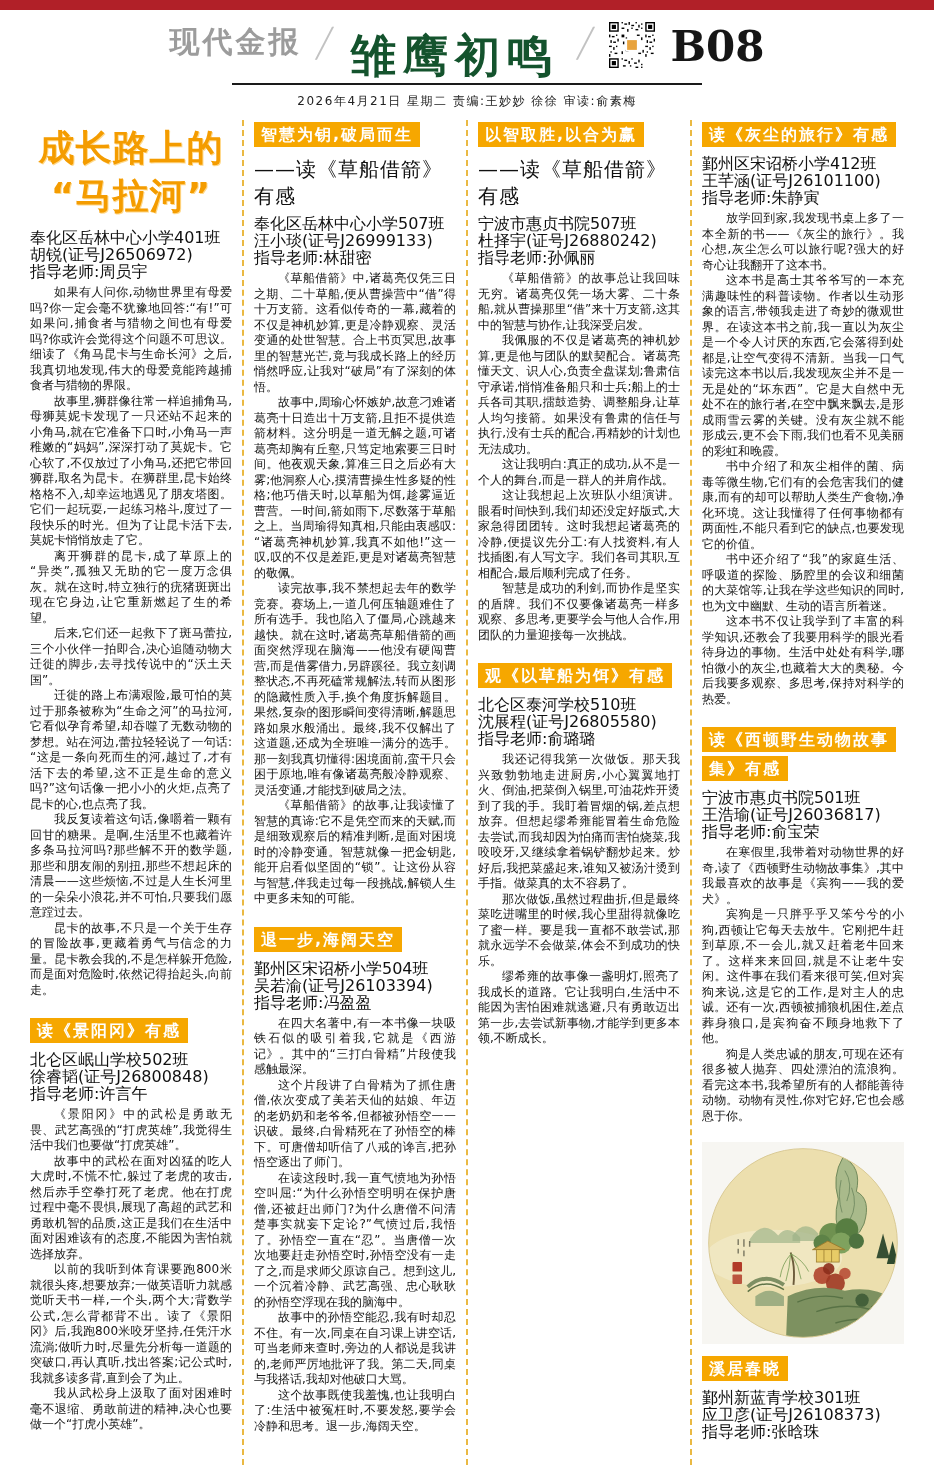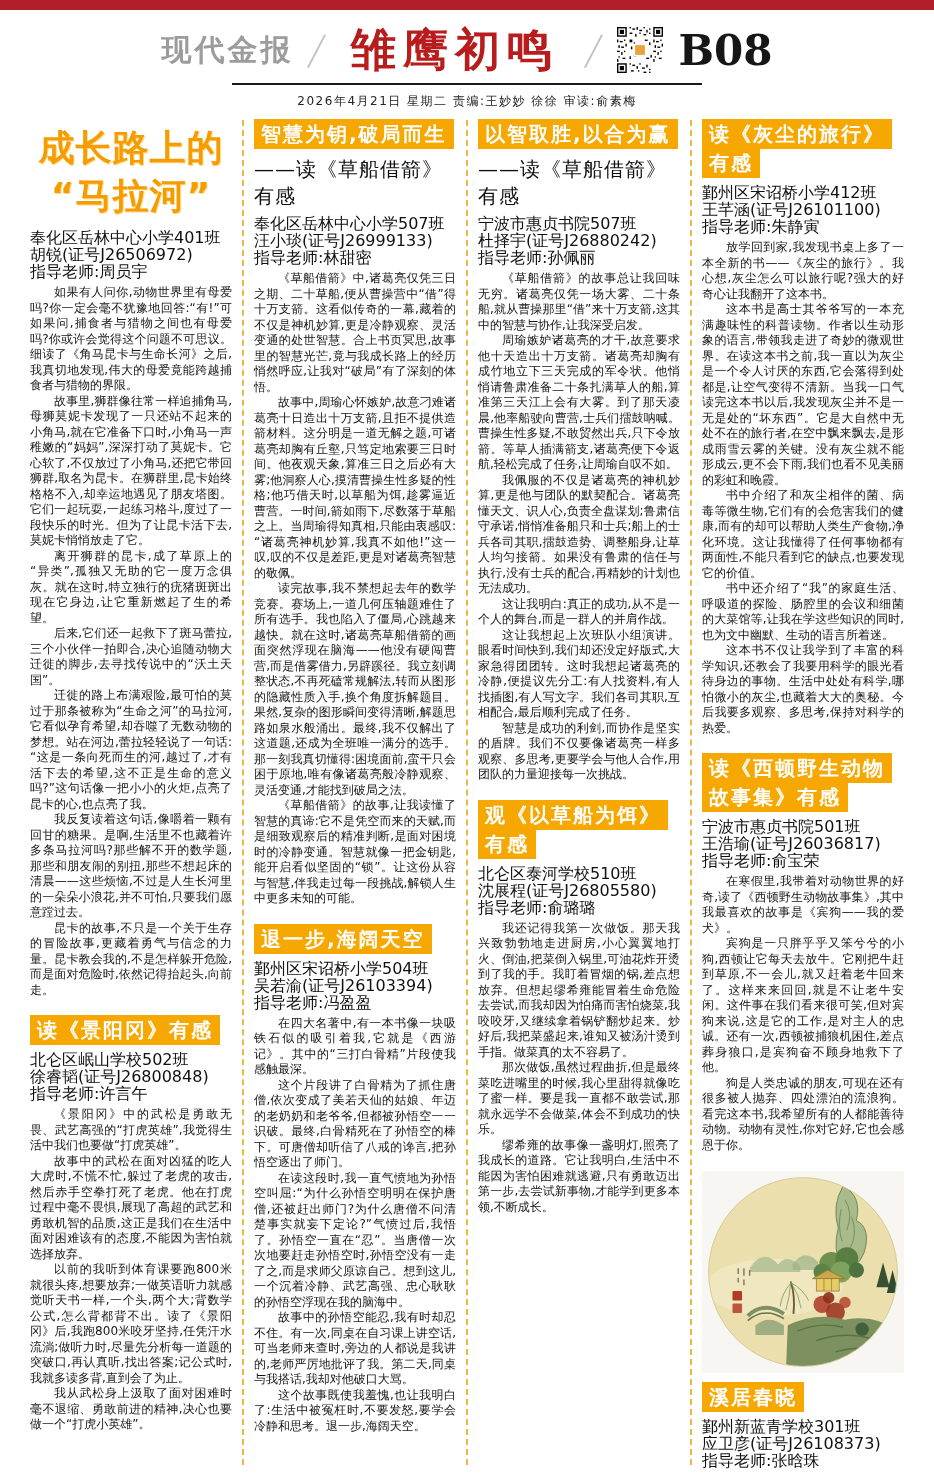--- a/index.html
+++ b/index.html
@@ -1,43 +1,43 @@
 <!DOCTYPE html>
 <html lang="zh"><head>
 <meta charset="utf-8">
 <style>
   html,body{margin:0;padding:0;background:#e8e8e8;}
   .page{width:934px;height:1479px;position:relative;background:#ffffff;overflow:hidden;
         font-family:"DejaVu Sans","Liberation Sans",sans-serif;color:#111;margin:0 auto;}
   .top-bar{height:10px;background:#b12028;}
   
-  .masthead-row{display:flex;align-items:center;justify-content:center;gap:16px;margin-top:12px;height:56px;}
+  .masthead-row{display:flex;align-items:flex-start;justify-content:center;gap:16px;margin-top:12px;height:56px;}
   .masthead{font-family:"DejaVu Serif","Liberation Serif",serif;font-weight:bold;font-size:30px;
             color:#9c9c9c;letter-spacing:3px;}
   .slash{font-size:40px;color:#c2c2c2;transform:skewX(-12deg);font-weight:200;line-height:1;}
   .section-title{font-family:"DejaVu Serif","Liberation Serif",serif;font-weight:bold;font-size:45px;
-                 letter-spacing:7px;color:#b91c1c;margin:12px;}
+                 letter-spacing:7px;color:#14532d;margin:4px;}
   .qr{width:46px;height:46px;display:block;}
   .page-number{font-family:"DejaVu Serif","Liberation Serif",serif;font-weight:bold;font-size:42px;color:#161616;}
   .qr-group{display:flex;align-items:center;gap:2px;}
   .header-rule{width:470px;border-top:2px solid #1a1a1a;margin:5px auto 0;}
   .date-line{text-align:center;font-size:12px;color:#222;letter-spacing:1.5px;margin:8px 0 10px;}
   
   .columns{display:flex;padding:0 30px;height:1345px;justify-content:center;}
   .col{flex:1 1 0;min-width:0;padding:0 10px;border-right:2px dashed #eab943;}
   .col:first-child{padding-left:0;}
   .col:last-child{border-right:none;padding-right:0;}
   
   .article{margin:0;}
   .article + .article{margin-top:18px;}
   .big-title{font-weight:bold;font-size:36px;line-height:1.32;color:#f49c00;text-align:center;
              margin:4px 0 10px;white-space:pre-line;letter-spacing:1px;
              text-shadow:1px 1px 0 #ffd98c;}
   .banner-wrap{margin:0 0 6px;}
-  .banner{display:inline;background:#f6a700;color:#ffffff;font-weight:bold;font-size:20px;
+  .banner{display:inline;background:#f6a700;color:#ffffff;font-weight:bold;font-size:16px;
           line-height:29px;padding:3px 7px;letter-spacing:2px;
           -webkit-box-decoration-break:clone;box-decoration-break:clone;}
   .subtitle{font-weight:normal;font-size:20px;color:#101010;margin:7px 0 5px;letter-spacing:1px;}
   .byline{font-size:16px;line-height:17px;color:#101010;margin:3px 0 5px;}
   .body p{margin:0;text-indent:2em;font-size:12px;line-height:15.5px;text-align:justify;color:#141414;}
   .photo{margin:12px 0 10px;}
   .photo svg{width:100%;height:auto;display:block;}
 </style>
 </head>
 <body>
@@ -215,21 +215,20 @@
           <span class="banner">以智取胜,以合为赢</span>
         </div>
         <div class="subtitle">——读《草船借箭》有感</div>
         <div class="byline">
           <div>宁波市惠贞书院507班</div>
           <div>杜择宇(证号J26880242)</div>
           <div>指导老师:孙佩丽</div>
         </div>
         <div class="body">
             <p>《草船借箭》的故事总让我回味无穷。诸葛亮仅凭一场大雾、二十条船,就从曹操那里“借”来十万支箭,这其中的智慧与协作,让我深受启发。</p>
-            <p>周瑜嫉妒诸葛亮的才干,故意要求他十天造出十万支箭。诸葛亮却胸有成竹地立下三天完成的军令状。他悄悄请鲁肃准备二十条扎满草人的船,算准第三天江上会有大雾。到了那天凌晨,他率船驶向曹营,士兵们擂鼓呐喊。曹操生性多疑,不敢贸然出兵,只下令放箭。等草人插满箭支,诸葛亮便下令返航,轻松完成了任务,让周瑜自叹不如。</p>
             <p>我佩服的不仅是诸葛亮的神机妙算,更是他与团队的默契配合。诸葛亮懂天文、识人心,负责全盘谋划;鲁肃信守承诺,悄悄准备船只和士兵;船上的士兵各司其职,擂鼓造势、调整船身,让草人均匀接箭。如果没有鲁肃的信任与执行,没有士兵的配合,再精妙的计划也无法成功。</p>
             <p>这让我明白:真正的成功,从不是一个人的舞台,而是一群人的并肩作战。</p>
             <p>这让我想起上次班队小组演讲。眼看时间快到,我们却还没定好版式,大家急得团团转。这时我想起诸葛亮的冷静,便提议先分工:有人找资料,有人找插图,有人写文字。我们各司其职,互相配合,最后顺利完成了任务。</p>
             <p>智慧是成功的利剑,而协作是坚实的盾牌。我们不仅要像诸葛亮一样多观察、多思考,更要学会与他人合作,用团队的力量迎接每一次挑战。</p>
           </div>
       </article>
 
       <article class="article">
         <div class="banner-wrap">
           <span class="banner">观《以草船为饵》有感</span>

